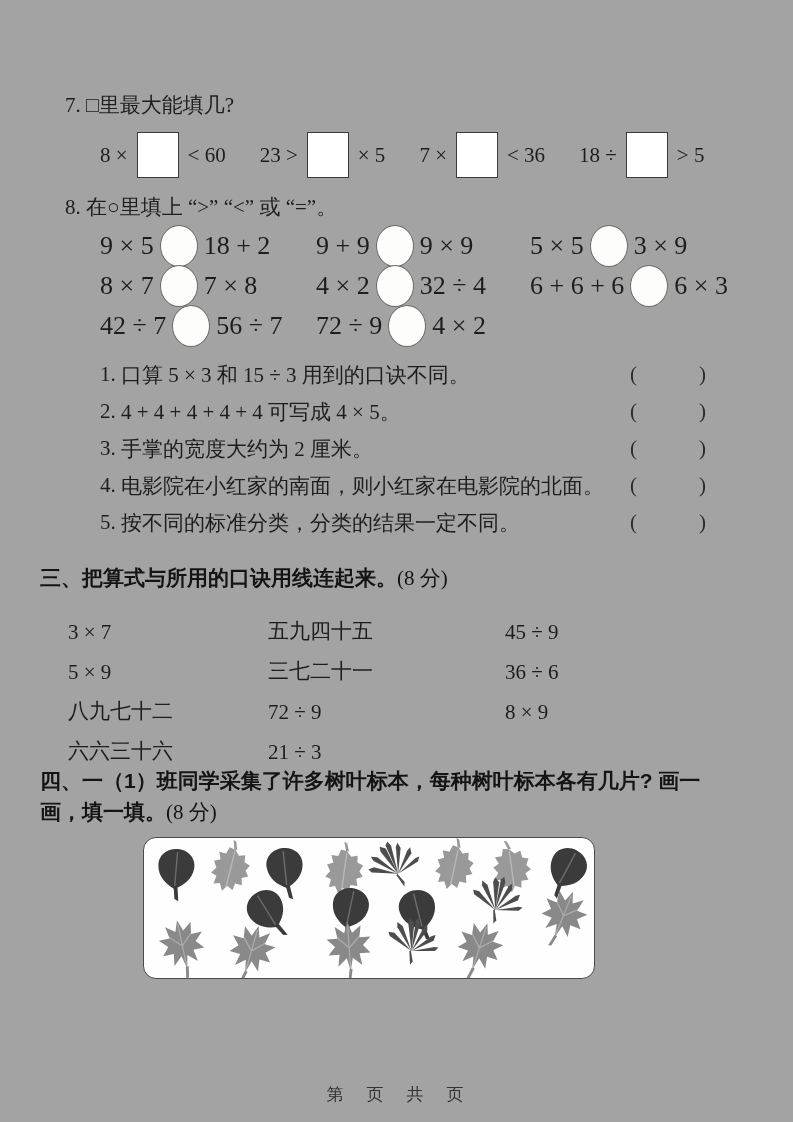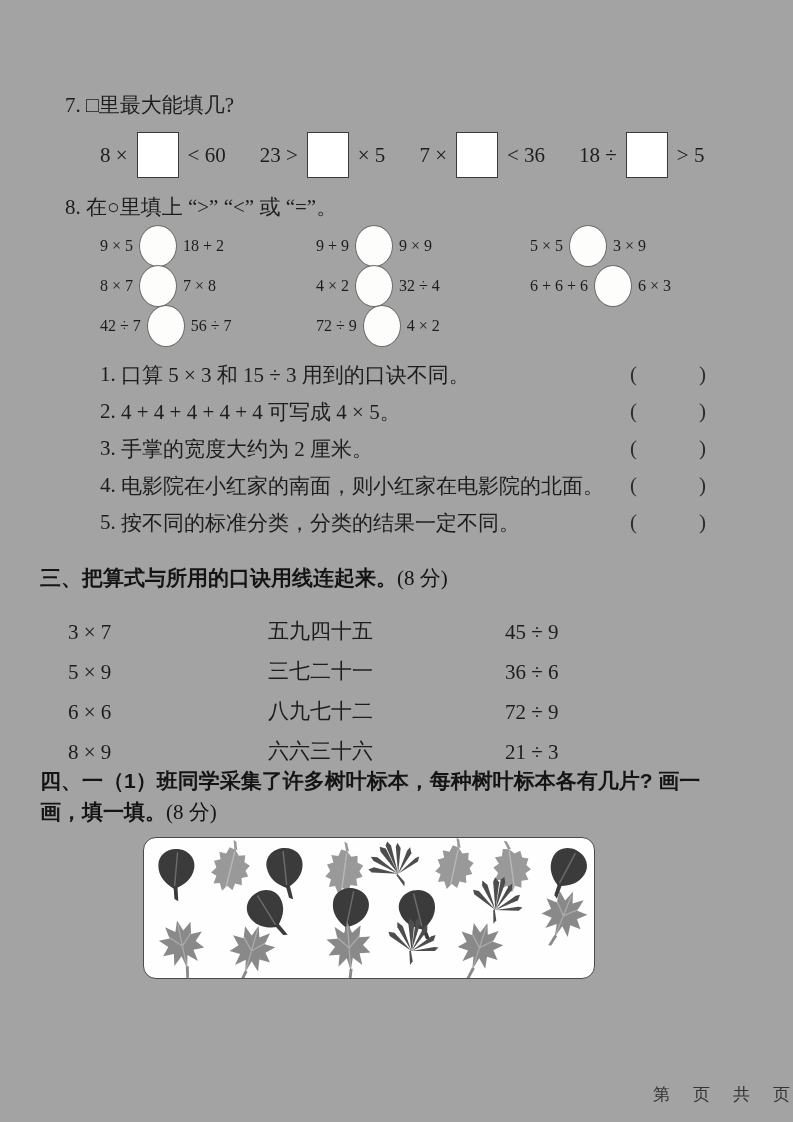--- a/index.html
+++ b/index.html
@@ -20,21 +20,21 @@
     white-space:nowrap;
   }
   .sec-header .light{font-weight:400;font-family:"Liberation Serif",serif;}
   
   .q-line{margin-left:25px;font-size:21px;line-height:26px;}
   .fill-row{display:flex;align-items:center;gap:34px;margin:12px 0 14px 60px;height:50px;}
   .fill-item{display:flex;align-items:center;gap:9px;font-size:21px;white-space:nowrap;}
   .fill-box{width:40px;height:44px;border:1.6px solid #3a3a3a;background:#fff;flex:0 0 auto;}
   
   .q8-grid{display:grid;grid-template-columns:216px 214px auto;margin:6px 0 0 60px;}
-  .cmp-cell{display:flex;align-items:center;gap:6px;height:40px;font-size:16px;white-space:nowrap;}
+  .cmp-cell{display:flex;align-items:center;gap:6px;height:40px;font-size:26px;white-space:nowrap;}
   .cmp-circle{width:36px;height:40px;border:1.5px solid #6a6a6a;border-radius:50%;background:#fdfdfc;flex:0 0 auto;}
   
   .judge-list{margin-top:10px;}
   .judge-row{position:relative;margin-left:60px;height:37px;display:flex;align-items:center;font-size:21px;white-space:nowrap;}
   .paren{
     position:absolute;left:530px;top:0;height:37px;
     width:76px;display:flex;justify-content:space-between;align-items:center;
     font-size:21px;color:#2b2b2b;
   }
   
@@ -45,21 +45,21 @@
   .leaf-box{
     width:450px;height:140px;
     border:1.8px solid #4a4a4a;border-radius:13px;
     margin:9px 0 0 103px;
     background:#fefefe;
     overflow:hidden;
   }
   
   .footer{
     position:absolute;left:0;right:0;bottom:16px;
-    text-align:right;
+    text-align:center;
     font-family:"Liberation Sans", sans-serif;
     font-size:17px;color:#333;
     white-space:pre;letter-spacing:3px;
   }
   .mt18{margin-top:18px}.mt22{margin-top:22px}.mt12{margin-top:0}
 </style>
 </head>
 <body>
 
 <div class="page">
@@ -188,23 +188,20 @@
         <span>45 ÷ 9</span>
       </div>
     <div class="match-cell">
         <span>5 × 9</span>
       </div>
     <div class="match-cell">
         <span>三七二十一</span>
       </div>
     <div class="match-cell">
         <span>36 ÷ 6</span>
-      </div>
-    <div class="match-cell">
-        <span>6 × 6</span>
       </div>
     <div class="match-cell">
         <span>八九七十二</span>
       </div>
     <div class="match-cell">
         <span>72 ÷ 9</span>
       </div>
     <div class="match-cell">
         <span>8 × 9</span>
       </div>

